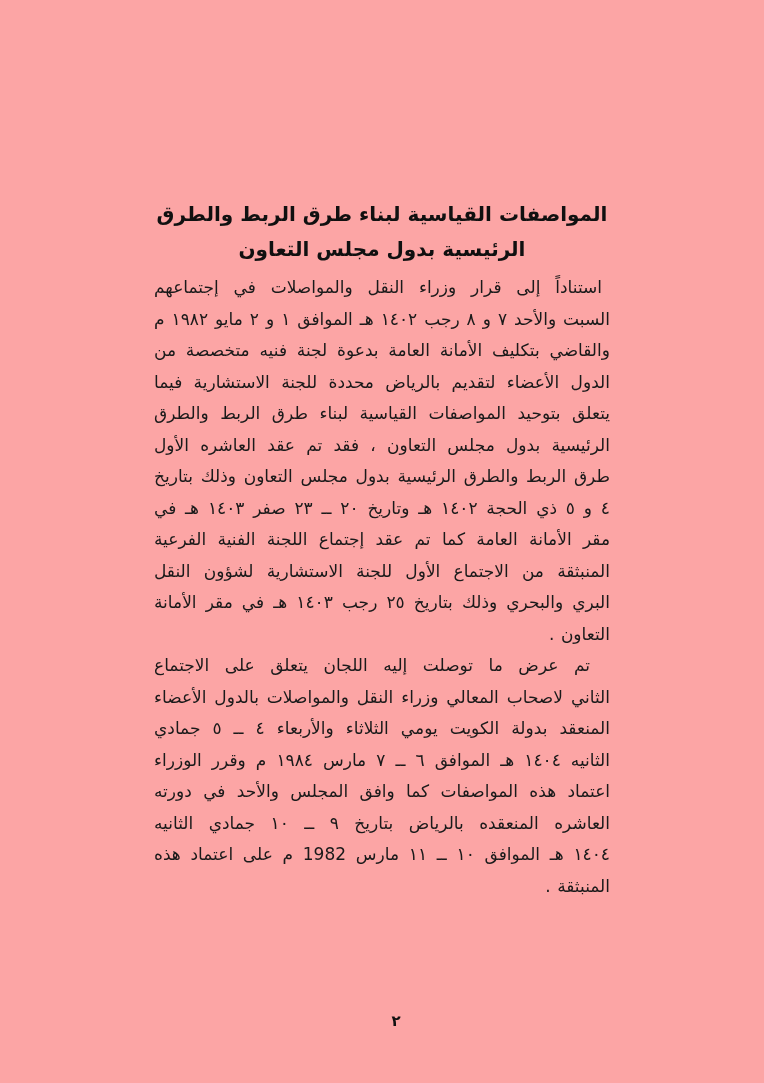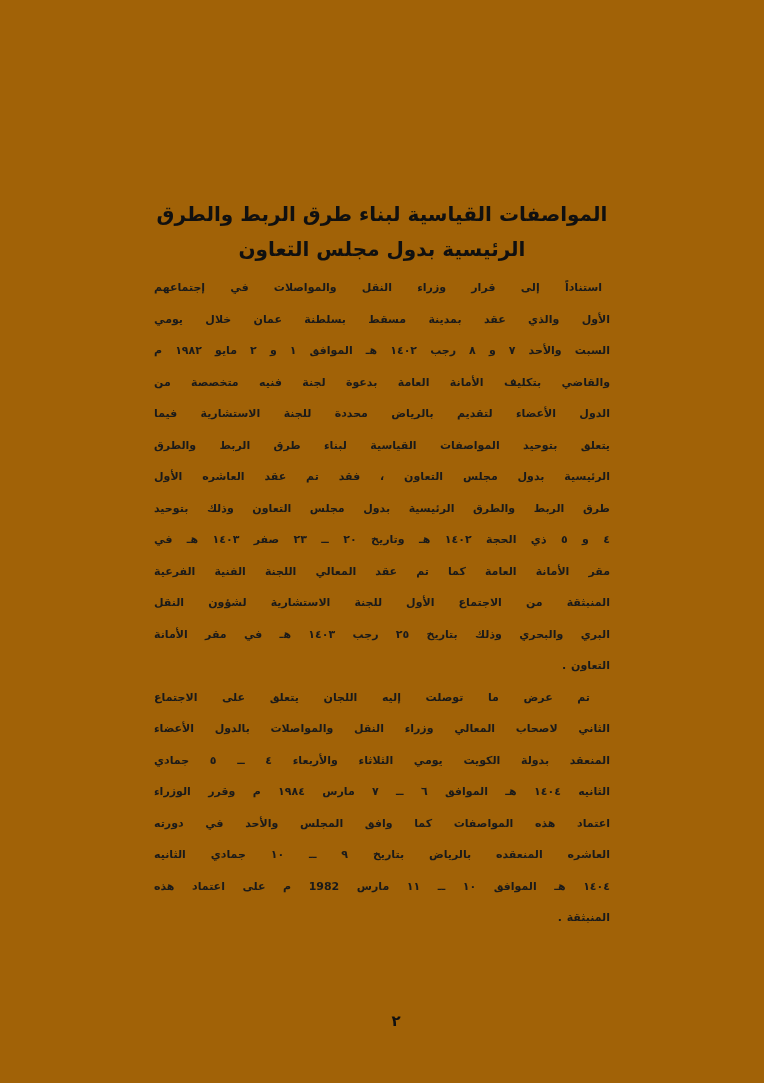--- a/index.html
+++ b/index.html
@@ -4,21 +4,21 @@
 <style>
   html, body {
     margin: 0;
     padding: 0;
     background: #ffffff;
   }
   .page {
     position: relative;
     width: 764px;
     height: 1083px;
-    background: #a16207;
+    background: #fca5a5;
     overflow: hidden;
     direction: rtl;
     font-family: "DejaVu Sans", sans-serif;
     color: #161616;
   }
   .title-block {
     position: absolute;
     top: 197px;
     right: 154px;
     width: 456px;
@@ -31,22 +31,22 @@
     color: #101010;
     letter-spacing: 0.2px;
   }
   .body-block {
     position: absolute;
     top: 272px;
     right: 154px;
     width: 456px;
   }
   .line {
-    font-size: 11px;
-    font-weight: bold;
+    font-size: 17px;
+    font-weight: normal;
     line-height: 31.5px;
     height: 31.5px;
     text-align: justify;
     text-align-last: justify;
     color: #1a1a1a;
     word-spacing: 1px;
   }
   .line.indent-sm { padding-right: 8px; }
   .line.indent-md { padding-right: 20px; }
   .line.last {
@@ -70,29 +70,28 @@
 <div class="page">
 
   <div class="title-block">
     <div class="title-line">المواصفات القياسية لبناء طرق الربط والطرق</div>
     <div class="title-line">الرئيسية بدول مجلس التعاون</div>
   </div>
 
   <div class="body-block">
 
     <div class="line indent-sm">استناداً إلى قرار وزراء النقل والمواصلات في إجتماعهم</div>
-    <div class="line">الأول والذي عقد بمدينة مسقط بسلطنة عمان خلال يومي</div>
     <div class="line">السبت والأحد ٧ و ٨ رجب ١٤٠٢ هـ الموافق ١ و ٢ مايو ١٩٨٢ م</div>
     <div class="line">والقاضي بتكليف الأمانة العامة بدعوة لجنة فنيه متخصصة من</div>
     <div class="line">الدول الأعضاء لتقديم بالرياض محددة للجنة الاستشارية فيما</div>
     <div class="line">يتعلق بتوحيد المواصفات القياسية لبناء طرق الربط والطرق</div>
     <div class="line">الرئيسية بدول مجلس التعاون ، فقد تم عقد العاشره الأول</div>
-    <div class="line">طرق الربط والطرق الرئيسية بدول مجلس التعاون وذلك بتوحيد</div>
+    <div class="line">طرق الربط والطرق الرئيسية بدول مجلس التعاون وذلك بتاريخ</div>
     <div class="line">٤ و ٥ ذي الحجة ١٤٠٢ هـ وتاريخ ٢٠ ــ ٢٣ صفر ١٤٠٣ هـ في</div>
-    <div class="line">مقر الأمانة العامة كما تم عقد المعالي اللجنة الفنية الفرعية</div>
+    <div class="line">مقر الأمانة العامة كما تم عقد إجتماع اللجنة الفنية الفرعية</div>
     <div class="line">المنبثقة من الاجتماع الأول للجنة الاستشارية لشؤون النقل</div>
     <div class="line">البري والبحري وذلك بتاريخ ٢٥ رجب ١٤٠٣ هـ في مقر الأمانة</div>
     <div class="line last">التعاون .</div>
 
     <div class="line indent-md">تم عرض ما توصلت إليه اللجان يتعلق على الاجتماع</div>
     <div class="line">الثاني لاصحاب المعالي وزراء النقل والمواصلات بالدول الأعضاء</div>
     <div class="line">المنعقد بدولة الكويت يومي الثلاثاء والأربعاء ٤ ــ ٥ جمادي</div>
     <div class="line">الثانيه ١٤٠٤ هـ الموافق ٦ ــ ٧ مارس ١٩٨٤ م وقرر الوزراء</div>
     <div class="line">اعتماد هذه المواصفات كما وافق المجلس والأحد في دورته</div>
     <div class="line">العاشره المنعقده بالرياض بتاريخ ٩ ــ ١٠ جمادي الثانيه</div>

